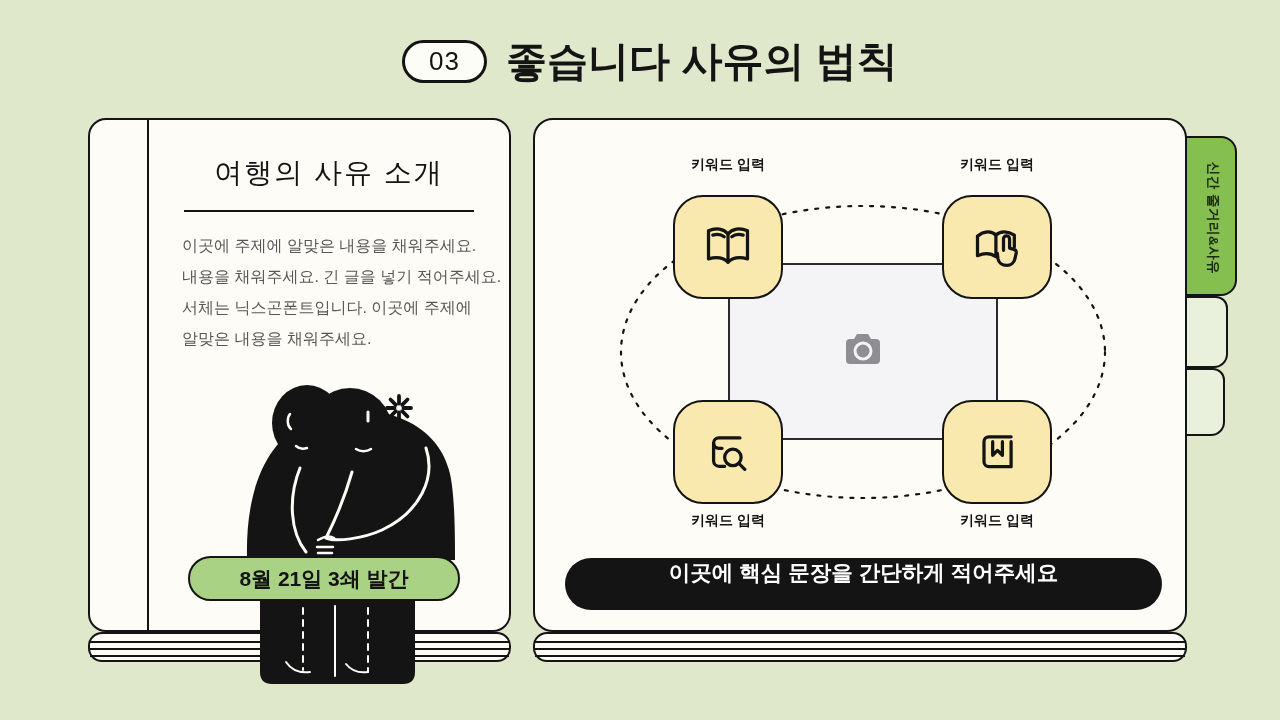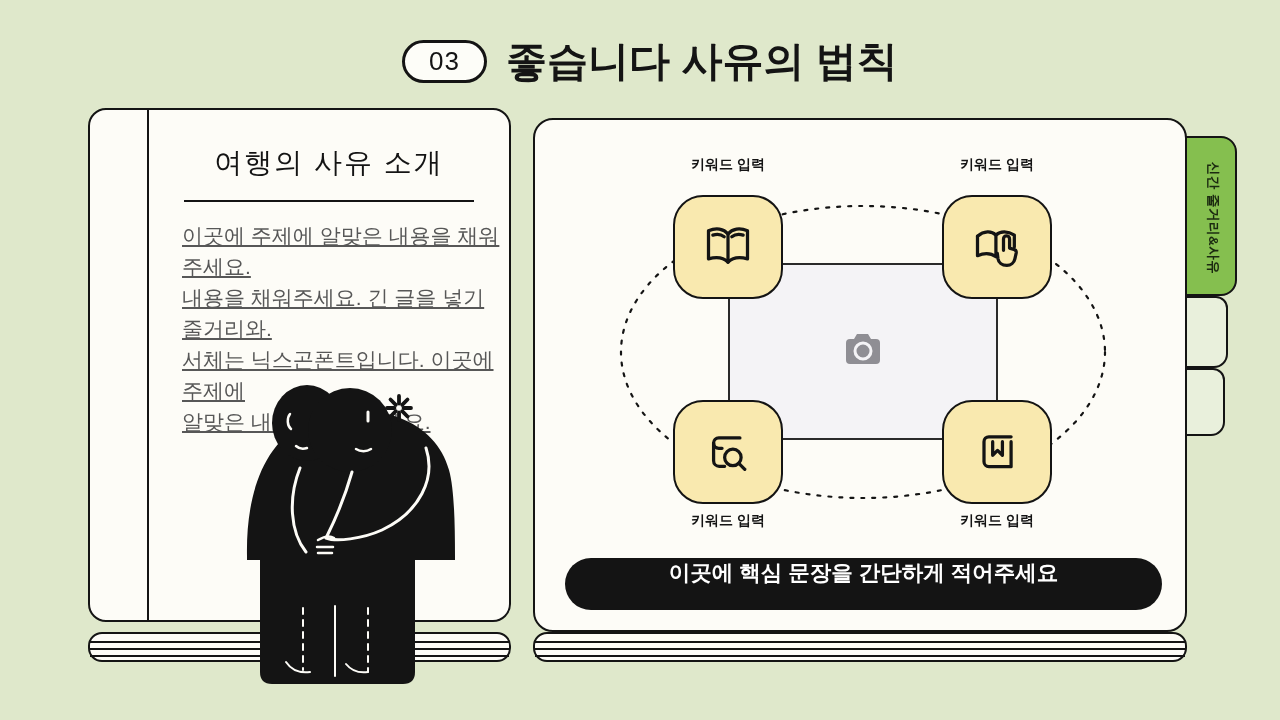--- a/index.html
+++ b/index.html
@@ -15,27 +15,27 @@
   .hdr-title { position:absolute; left:506px; top:36px; height:50px; line-height:50px;
     font-size:41px; font-weight:600; color:#141414; white-space:nowrap; }
 
   
   .card { position:absolute; background:#fdfcf7; border:2.5px solid #141414; border-radius:20px; z-index:2; }
   .pages { position:absolute; background:#fdfcf7; border:2.5px solid #141414; border-radius:14px; z-index:1; }
   .pages .pline { position:absolute; left:0; right:0; height:0; border-top:2px solid #141414; }
   .pages .pl1 { top:7px; } .pages .pl2 { top:14px; } .pages .pl3 { top:21px; }
 
   
-  .left-card { left:88px; top:108px; width:423px; height:514px; border-radius:18px; }
+  .left-card { left:88px; top:118px; width:423px; height:514px; border-radius:18px; }
   .left-spine { position:absolute; left:57px; top:0; bottom:0; width:0; border-left:2.5px solid #141414; }
   .left-title { position:absolute; left:59px; top:34px; width:360px; text-align:center;
     font-size:28px; color:#141414; font-weight:500; letter-spacing:2px; }
   .left-underline { position:absolute; left:94px; top:90px; width:290px; height:0; border-top:2px solid #141414; }
   .left-body { position:absolute; left:92px; top:110px; width:320px;
-    font-size:21px; line-height:31px; color:#575757;text-decoration:underline; }
+    font-size:16px; line-height:31px; color:#575757; }
   .left-pages { left:88px; top:632px; width:423px; height:30px; }
 
   .figure-svg { position:absolute; left:230px; top:350px; width:240px; height:345px; z-index:3; overflow:visible; }
 
   .badge { position:absolute; left:188px; top:556px; width:272px; height:45px; z-index:4;
     background:#a9d284; border:2.5px solid #141414; border-radius:23px;
     display:flex; align-items:center; justify-content:center;
     font-size:21px; font-weight:600; color:#141414; }
 
   
@@ -86,21 +86,21 @@
     <span class="pline pl2"></span>
     <span class="pline pl3"></span>
   </div>
 
   <div class="card left-card">
     <div class="left-spine"></div>
     <div class="left-title">여행의 사유 소개</div>
     <div class="left-underline"></div>
     <div class="left-body">
       <div>이곳에 주제에 알맞은 내용을 채워주세요.</div>
-      <div>내용을 채워주세요. 긴 글을 넣기 줄거리와.</div>
+      <div>내용을 채워주세요. 긴 글을 넣기 적어주세요.</div>
       <div>서체는 닉스곤폰트입니다. 이곳에 주제에</div>
       <div>알맞은 내용을 채워주세요.</div>
     </div>
   </div>
 
   <svg class="figure-svg" viewBox="0 0 240 345">
 
     <path d="M17 210 L17 206 C16 150 30 95 78 70 C95 60 140 55 170 68 C195 78 212 95 219 120 C224 138 225 170 225 206 L225 210 Z" fill="#141414"></path>
 
     <ellipse cx="77" cy="73" rx="35" ry="38" fill="#141414"></ellipse>
@@ -128,20 +128,23 @@
         <path d="M172.2 61.2 L177.5 66.5"></path>
       <path d="M169 62.5 L169 70"></path>
         <path d="M165.8 61.2 L160.5 66.5"></path>
       <path d="M164.5 58 L157 58"></path>
         <path d="M165.8 54.8 L160.5 49.5"></path>
       <path d="M169 53.5 L169 46"></path>
         <path d="M172.2 54.8 L177.5 49.5"></path>
     </g>
   </svg>
 
+  <div class="badge">
+    <span>8월 21일 3쇄 발간</span>
+  </div>
 
   <div class="tab tab-green">
     <span class="vtext">신간 줄거리&amp;사유</span>
   </div>
   <div class="tab tab-2"></div>
   <div class="tab tab-3"></div>
 
   <div class="pages right-pages">
     <span class="pline pl1"></span>
     <span class="pline pl2"></span>

